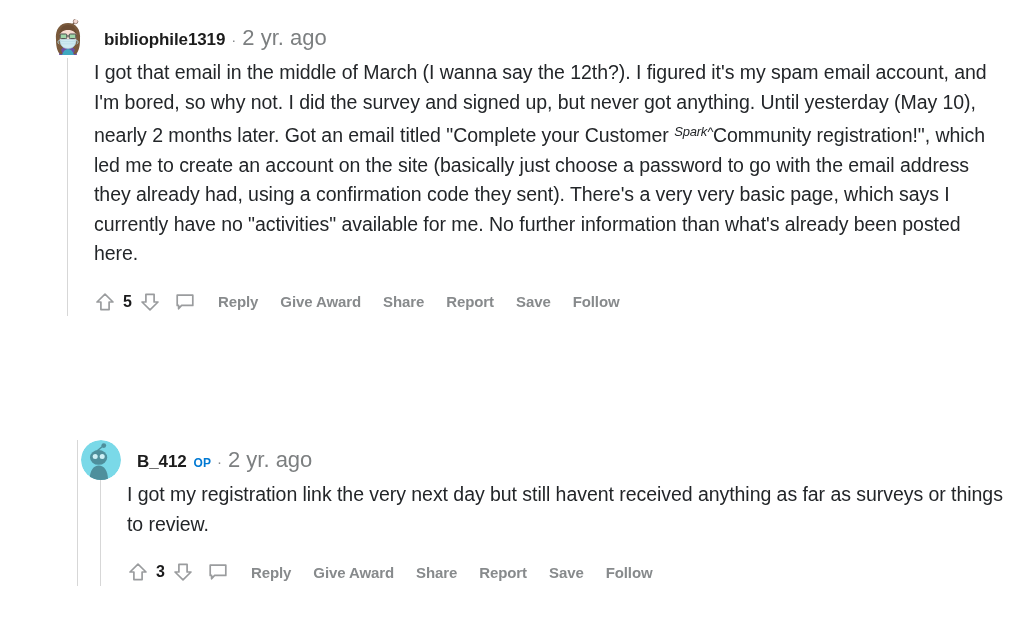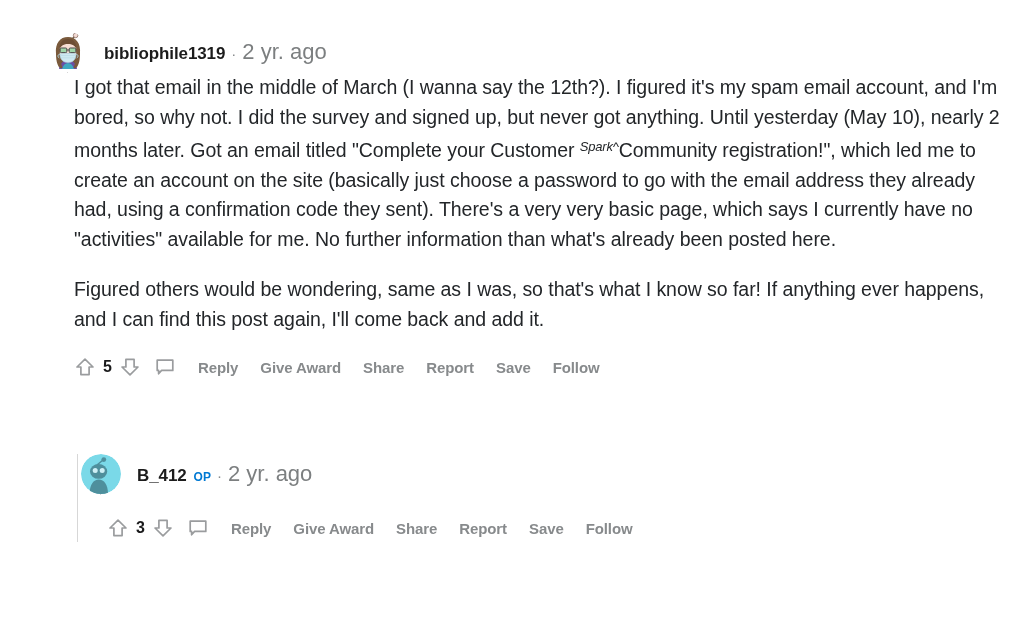--- a/index.html
+++ b/index.html
@@ -13,21 +13,20 @@
     overflow: hidden;
     font-family: "Liberation Sans", sans-serif;
     -webkit-font-smoothing: antialiased;
   }
 
   .page {
     position: relative;
     width: 1024px;
     height: 593px;
     background: #ffffff;
-    margin-top: 14px;
   }
   .comment-top {
     position: absolute;
     left: 48px;
     top: 18px;
     width: 960px;
   }
 
   .comment-header {
     display: flex;
@@ -70,21 +69,20 @@
     margin: 0 6px;
   }
   .timestamp {
     font-size: 22px;
     color: #7c7f80;
   }
 
   
   .comment-body-wrap {
     display: flex;
-    flex-direction: column;
   }
   .thread-line {
     flex: 0 0 1px;
     width: 1px;
     background: #d7d7d7;
     margin-left: 19px;
   }
   .comment-content {
     flex: 1;
     padding-left: 26px;
@@ -210,21 +208,20 @@
         <span class="timestamp">2 yr. ago</span>
       </div>
     </div>
 
     <div class="comment-body-wrap">
       <div class="thread-line"></div>
       <div class="comment-content">
 
         <p class="body-text"><span>I got that email in the middle of March (I wanna say the 12th?). I figured it's my spam email account, and I'm bored, so why not. I did the survey and signed up, but never got anything. Until yesterday (May 10), nearly 2 months later. Got an email titled "Complete your Customer </span><span class="sup-spark">Spark^</span><span>Community registration!", which led me to create an account on the site (basically just choose a password to go with the email address they already had, using a confirmation code they sent). There's a very very basic page, which says I currently have no "activities" available for me. No further information than what's already been posted here.</span></p>
 
-        <p class="body-text">Figured others would be wondering, same as I was, so that's what I know so far! If anything ever happens, and I can find this post again, I'll come back and add it.</p>
 
         <div class="actions">
           <span class="vote-arrow">
             <svg viewBox="0 0 22 22" xmlns="http://www.w3.org/2000/svg">
               <path d="M11 3.2 L19 11 H15.1 V18.6 H6.9 V11 H3 Z" fill="none" stroke="#9a9c9e" stroke-width="1.7" stroke-linejoin="round"></path>
             </svg>
           </span>
           <span class="score">5</span>
           <span class="vote-arrow">
             <svg viewBox="0 0 22 22" xmlns="http://www.w3.org/2000/svg">
@@ -274,20 +271,21 @@
             <span class="op-badge">OP</span>
             <span class="meta-dot">·</span>
             <span class="timestamp">2 yr. ago</span>
           </div>
         </div>
 
         <div class="comment-body-wrap">
           <div class="thread-line"></div>
           <div class="comment-content">
 
+            <p class="body-text">I got my registration link the very next day but still havent received anything as far as surveys or things to review.</p>
 
             <div class="actions">
               <span class="vote-arrow">
                 <svg viewBox="0 0 22 22" xmlns="http://www.w3.org/2000/svg">
                   <path d="M11 3.2 L19 11 H15.1 V18.6 H6.9 V11 H3 Z" fill="none" stroke="#9a9c9e" stroke-width="1.7" stroke-linejoin="round"></path>
                 </svg>
               </span>
               <span class="score">3</span>
               <span class="vote-arrow">
                 <svg viewBox="0 0 22 22" xmlns="http://www.w3.org/2000/svg">

